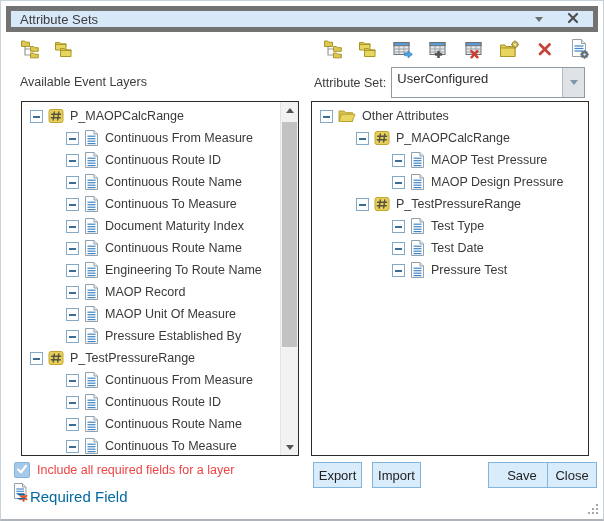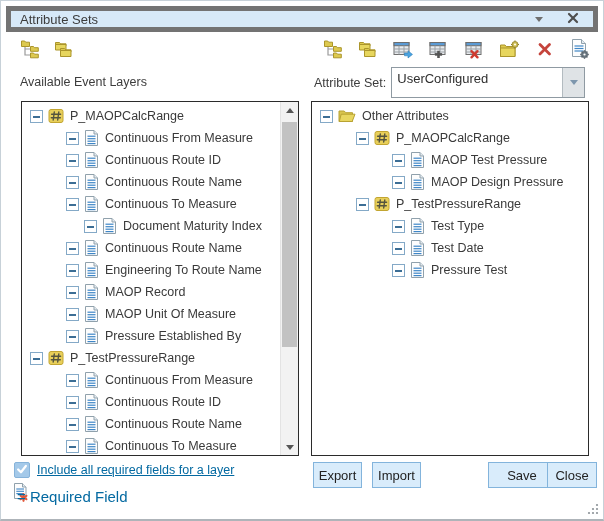--- a/index.html
+++ b/index.html
@@ -47,21 +47,21 @@
   .scroll-arrow.up{top:0;}
   .scroll-arrow.down{bottom:0;}
   .tri-up{width:0;height:0;border-left:4px solid transparent;border-right:4px solid transparent;border-bottom:5px solid #555;}
   .tri-down{width:0;height:0;border-left:4px solid transparent;border-right:4px solid transparent;border-top:5px solid #555;}
   .scroll-thumb{position:absolute;left:1px;right:1px;top:20px;height:225px;background:#c2c2c2;}
 
   
   .chk{position:absolute;left:13px;top:461px;width:16px;height:16px;box-sizing:border-box;background:#fff;
        border:1px solid #86b3da;border-radius:2px;display:flex;align-items:center;justify-content:center;}
   .chk.checked{background:#a4c9e9;}
-  .chk-label{position:absolute;left:36px;top:462px;font-size:12.5px;color:#0369a1;text-decoration:underline;}
+  .chk-label{position:absolute;left:36px;top:462px;font-size:12.5px;color:#ef4444;}
   .req-icon{position:absolute;left:12px;top:482px;}
   .req-label{position:absolute;left:16px;top:487px;font-size:15px;color:#0369a1;}
   .btn{position:absolute;top:461px;height:26px;box-sizing:border-box;background:#d9ecfb;border:1px solid #83b4dc;
        font-size:13px;color:#222;display:flex;align-items:center;justify-content:center;cursor:default;}
   .btn-export{left:312px;width:49px;}
   .btn-import{left:371px;width:49px;}
   .btn-save{left:487px;width:68px;}
   .btn-close{left:546px;width:50px;}
   .resize-grip{position:absolute;right:4px;bottom:4px;line-height:0;}
 </style>
@@ -329,21 +329,21 @@
               <g stroke="#3e86c7" stroke-width="1.2">
                 <line x1="3.5" y1="6.2" x2="11.5" y2="6.2"></line>
                 <line x1="3.5" y1="8.7" x2="11.5" y2="8.7"></line>
                 <line x1="3.5" y1="11.2" x2="11.5" y2="11.2"></line>
                 <line x1="3.5" y1="13.6" x2="11.5" y2="13.6"></line>
               </g>
             </svg>
           </span>
           <span class="tlabel">Continuous To Measure</span>
         </div>
-        <div class="tree-row" style="padding-left: 44px; justify-content: center;">
+        <div class="tree-row" style="padding-left: 44px;">
           <span class="expander"></span>
           <span class="ticon">
             <svg width="15" height="17" viewBox="0 0 15 17">
               <path d="M1.5 0.5 H10 L13.5 4 V15.5 H1.5 Z" fill="#fdfdfd" stroke="#90a1ac"></path>
               <path d="M10 0.5 V4 H13.5" fill="#e4ebf0" stroke="#90a1ac"></path>
               <g stroke="#3e86c7" stroke-width="1.2">
                 <line x1="3.5" y1="6.2" x2="11.5" y2="6.2"></line>
                 <line x1="3.5" y1="8.7" x2="11.5" y2="8.7"></line>
                 <line x1="3.5" y1="11.2" x2="11.5" y2="11.2"></line>
                 <line x1="3.5" y1="13.6" x2="11.5" y2="13.6"></line>

